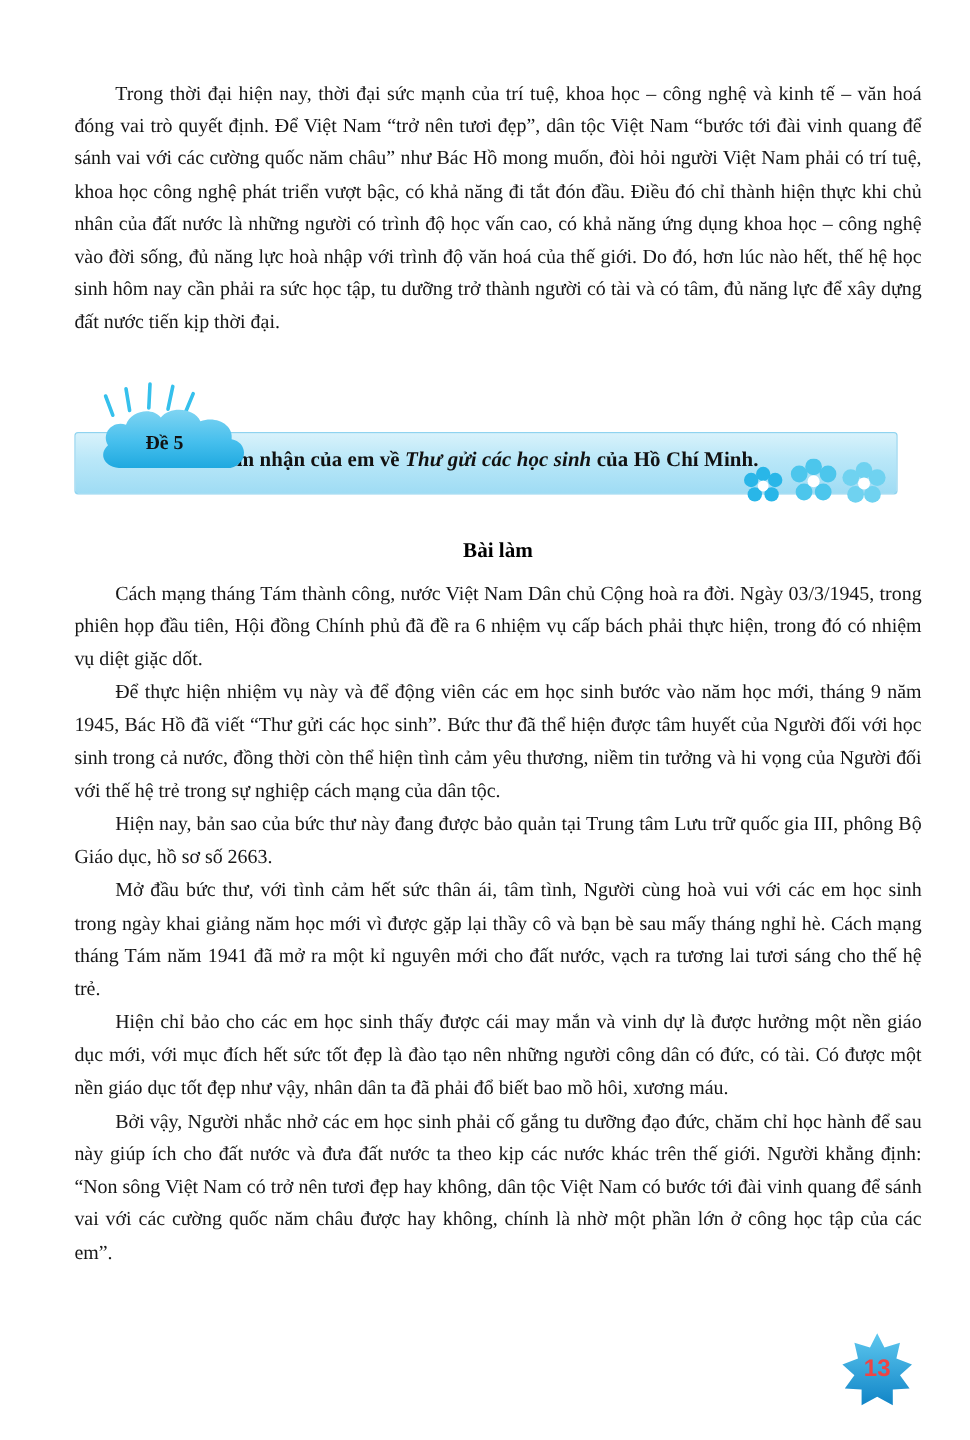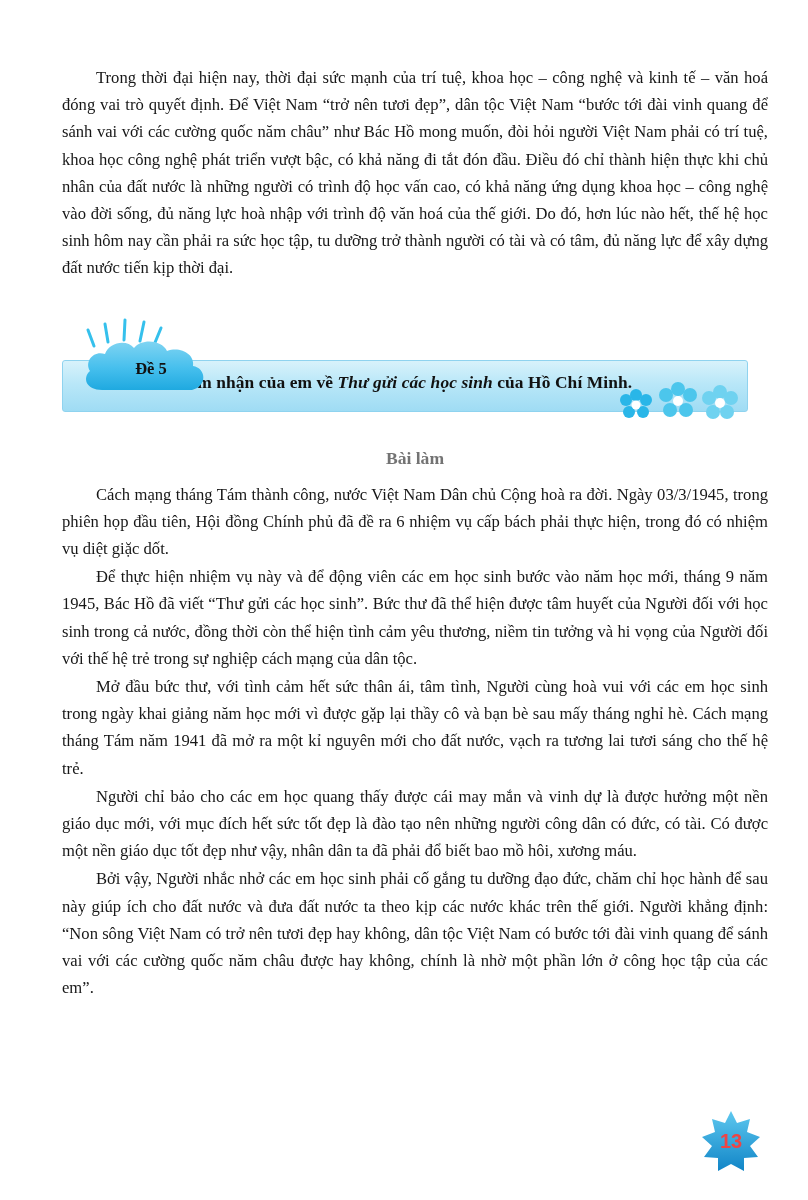--- a/index.html
+++ b/index.html
@@ -68,21 +68,21 @@
   .cloud {
     position: absolute;
     left: 18px;
     top: 18px;
     width: 130px;
     height: 62px;
     z-index: 3;
   }
   .cloud-label {
     position: absolute;
-    left: 24px;
+    left: 10px;
     top: 18px;
     width: 130px;
     height: 62px;
     display: flex;
     align-items: center;
     justify-content: center;
     font-size: 16.5px;
     font-weight: bold;
     color: #111;
     z-index: 4;
@@ -103,21 +103,21 @@
     top: 66px;
     width: 120px;
     height: 44px;
     z-index: 5;
   }
   
   .section-heading {
     text-align: center;
     font-size: 17.6px;
     font-weight: bold;
-    color: #737373;
+    color: #000000;
     margin: 24px 0 12px 0;
   }
   .content-block p.body-text {
     margin-bottom: 1px;
   }
   
   .page-number {
     position: absolute;
     right: 46px;
     bottom: 28px;
@@ -205,22 +205,23 @@
         </g>
       </g>
     </svg>
   </div>
 
   <div class="section-heading">Bài làm</div>
 
   <div class="content-block">
     <p class="body-text">Cách mạng tháng Tám thành công, nước Việt Nam Dân chủ Cộng hoà ra đời. Ngày 03/3/1945, trong phiên họp đầu tiên, Hội đồng Chính phủ đã đề ra 6 nhiệm vụ cấp bách phải thực hiện, trong đó có nhiệm vụ diệt giặc dốt.</p>
     <p class="body-text">Để thực hiện nhiệm vụ này và để động viên các em học sinh bước vào năm học mới, tháng 9 năm 1945, Bác Hồ đã viết “Thư gửi các học sinh”. Bức thư đã thể hiện được tâm huyết của Người đối với học sinh trong cả nước, đồng thời còn thể hiện tình cảm yêu thương, niềm tin tưởng và hi vọng của Người đối với thế hệ trẻ trong sự nghiệp cách mạng của dân tộc.</p>
+    <p class="body-text">Hiện nay, bản sao của bức thư này đang được bảo quản tại Trung tâm Lưu trữ quốc gia III, phông Bộ Giáo dục, hồ sơ số 2663.</p>
     <p class="body-text">Mở đầu bức thư, với tình cảm hết sức thân ái, tâm tình, Người cùng hoà vui với các em học sinh trong ngày khai giảng năm học mới vì được gặp lại thầy cô và bạn bè sau mấy tháng nghỉ hè. Cách mạng tháng Tám năm 1941 đã mở ra một kỉ nguyên mới cho đất nước, vạch ra tương lai tươi sáng cho thế hệ trẻ.</p>
-    <p class="body-text">Người chỉ bảo cho các em học quang thấy được cái may mắn và vinh dự là được hưởng một nền giáo dục mới, với mục đích hết sức tốt đẹp là đào tạo nên những người công dân có đức, có tài. Có được một nền giáo dục tốt đẹp như vậy, nhân dân ta đã phải đổ biết bao mồ hôi, xương máu.</p>
+    <p class="body-text">Hiện chỉ bảo cho các em học sinh thấy được cái may mắn và vinh dự là được hưởng một nền giáo dục mới, với mục đích hết sức tốt đẹp là đào tạo nên những người công dân có đức, có tài. Có được một nền giáo dục tốt đẹp như vậy, nhân dân ta đã phải đổ biết bao mồ hôi, xương máu.</p>
     <p class="body-text">Bởi vậy, Người nhắc nhở các em học sinh phải cố gắng tu dưỡng đạo đức, chăm chỉ học hành để sau này giúp ích cho đất nước và đưa đất nước ta theo kịp các nước khác trên thế giới. Người khẳng định: “Non sông Việt Nam có trở nên tươi đẹp hay không, dân tộc Việt Nam có bước tới đài vinh quang để sánh vai với các cường quốc năm châu được hay không, chính là nhờ một phần lớn ở công học tập của các em”.</p>
   </div>
 
   <div class="page-number">
     <svg width="62" height="62" viewBox="0 0 62 62" xmlns="http://www.w3.org/2000/svg">
       <defs>
         <linearGradient id="stargrad" x1="0" y1="0" x2="0" y2="1">
           <stop offset="0%" stop-color="#5ec8ef"></stop>
           <stop offset="100%" stop-color="#1185c7"></stop>
         </linearGradient>

